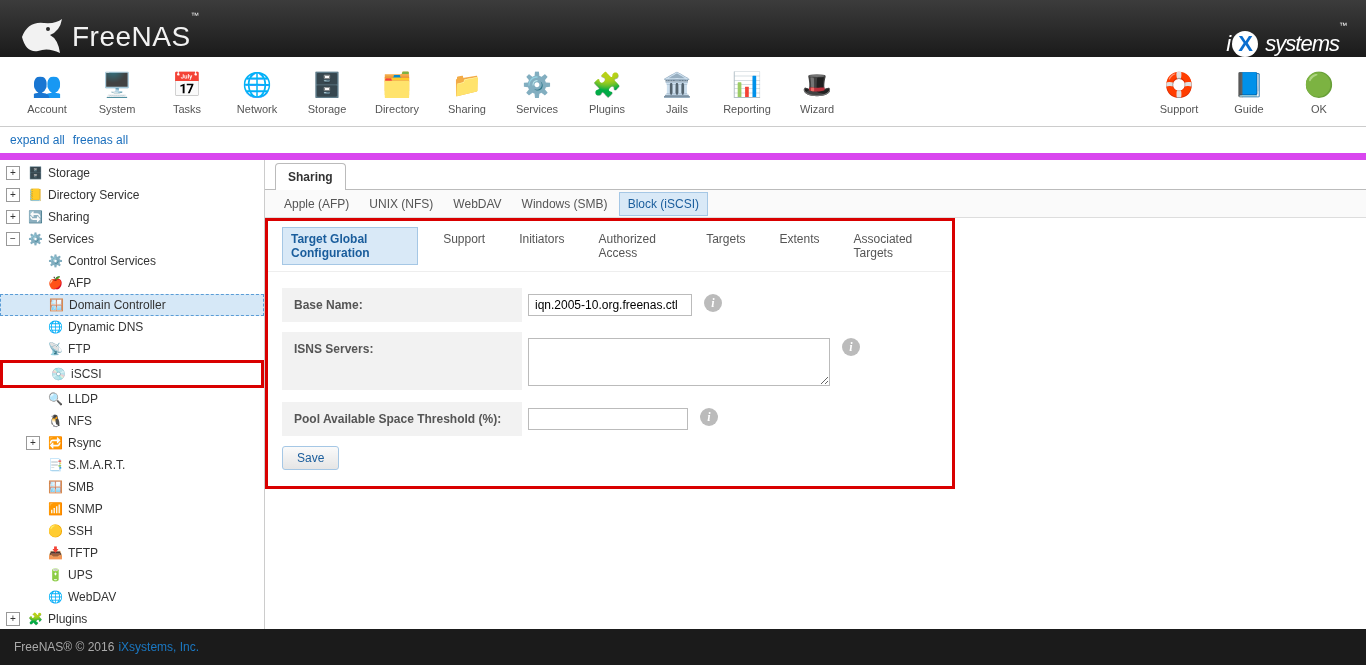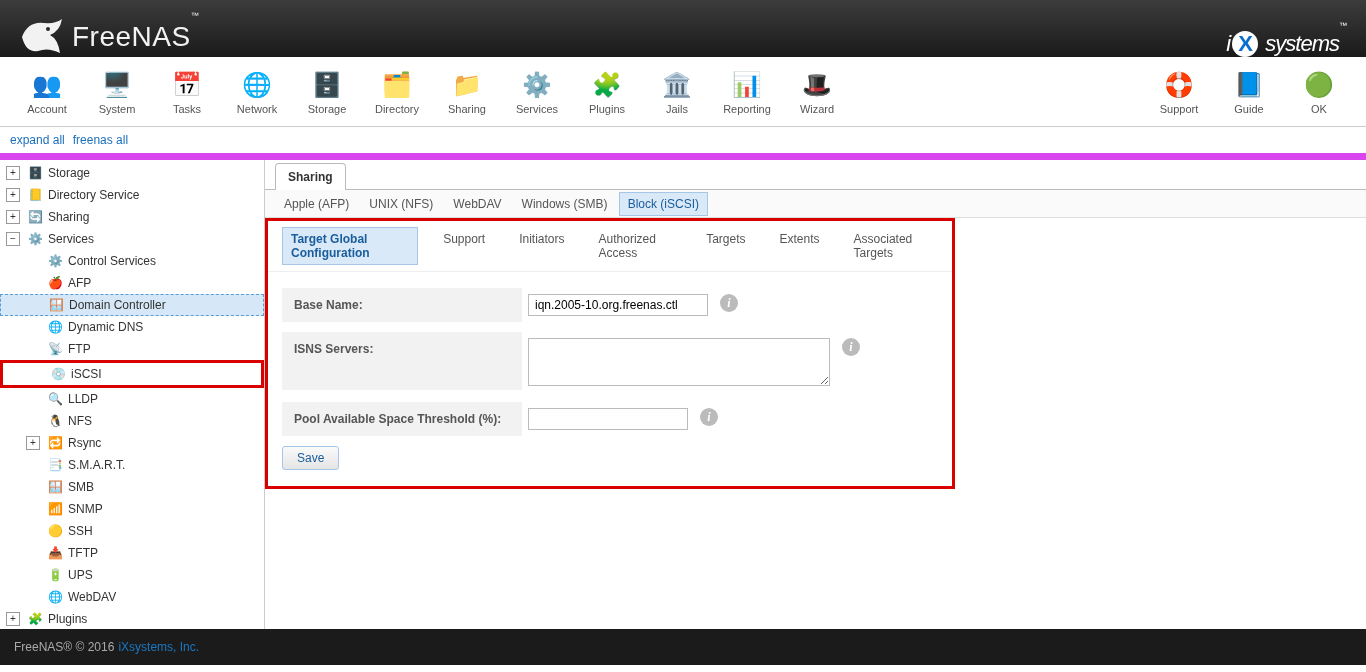--- a/index.html
+++ b/index.html
@@ -290,21 +290,21 @@
           <div class="inner-tab">Initiators</div>
           <div class="inner-tab">Authorized Access</div>
           <div class="inner-tab">Targets</div>
           <div class="inner-tab">Extents</div>
           <div class="inner-tab">Associated Targets</div>
         </div>
       <div class="form-area">
         <div class="form-row">
           <div class="form-label">Base Name:</div>
           <div class="form-field">
-            <input type="text" style="width: 180px;" value="iqn.2005-10.org.freenas.ctl">
+            <input type="text" style="width: 164px;" value="iqn.2005-10.org.freenas.ctl">
             <span class="info-icon">i</span>
           </div>
         </div>
         <div class="form-row">
           <div class="form-label" style="height:58px">ISNS Servers:</div>
           <div class="form-field">
             <textarea style="width: 302px; height: 48px;"></textarea>
             <span class="info-icon">i</span>
           </div>
         </div>

